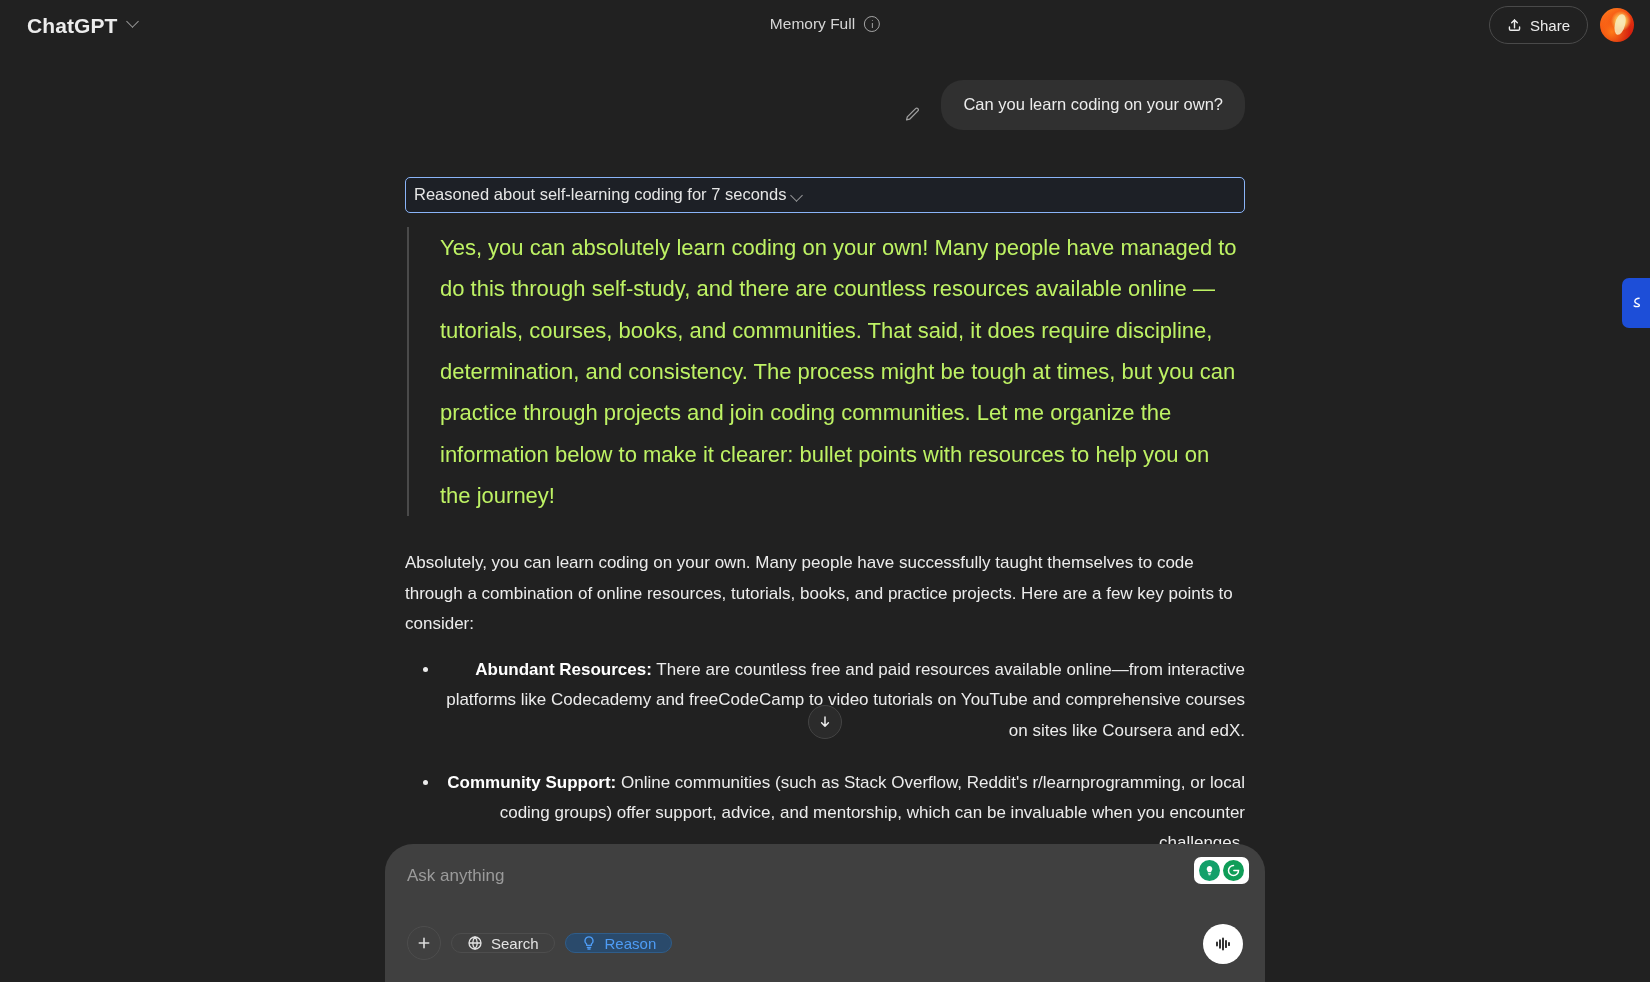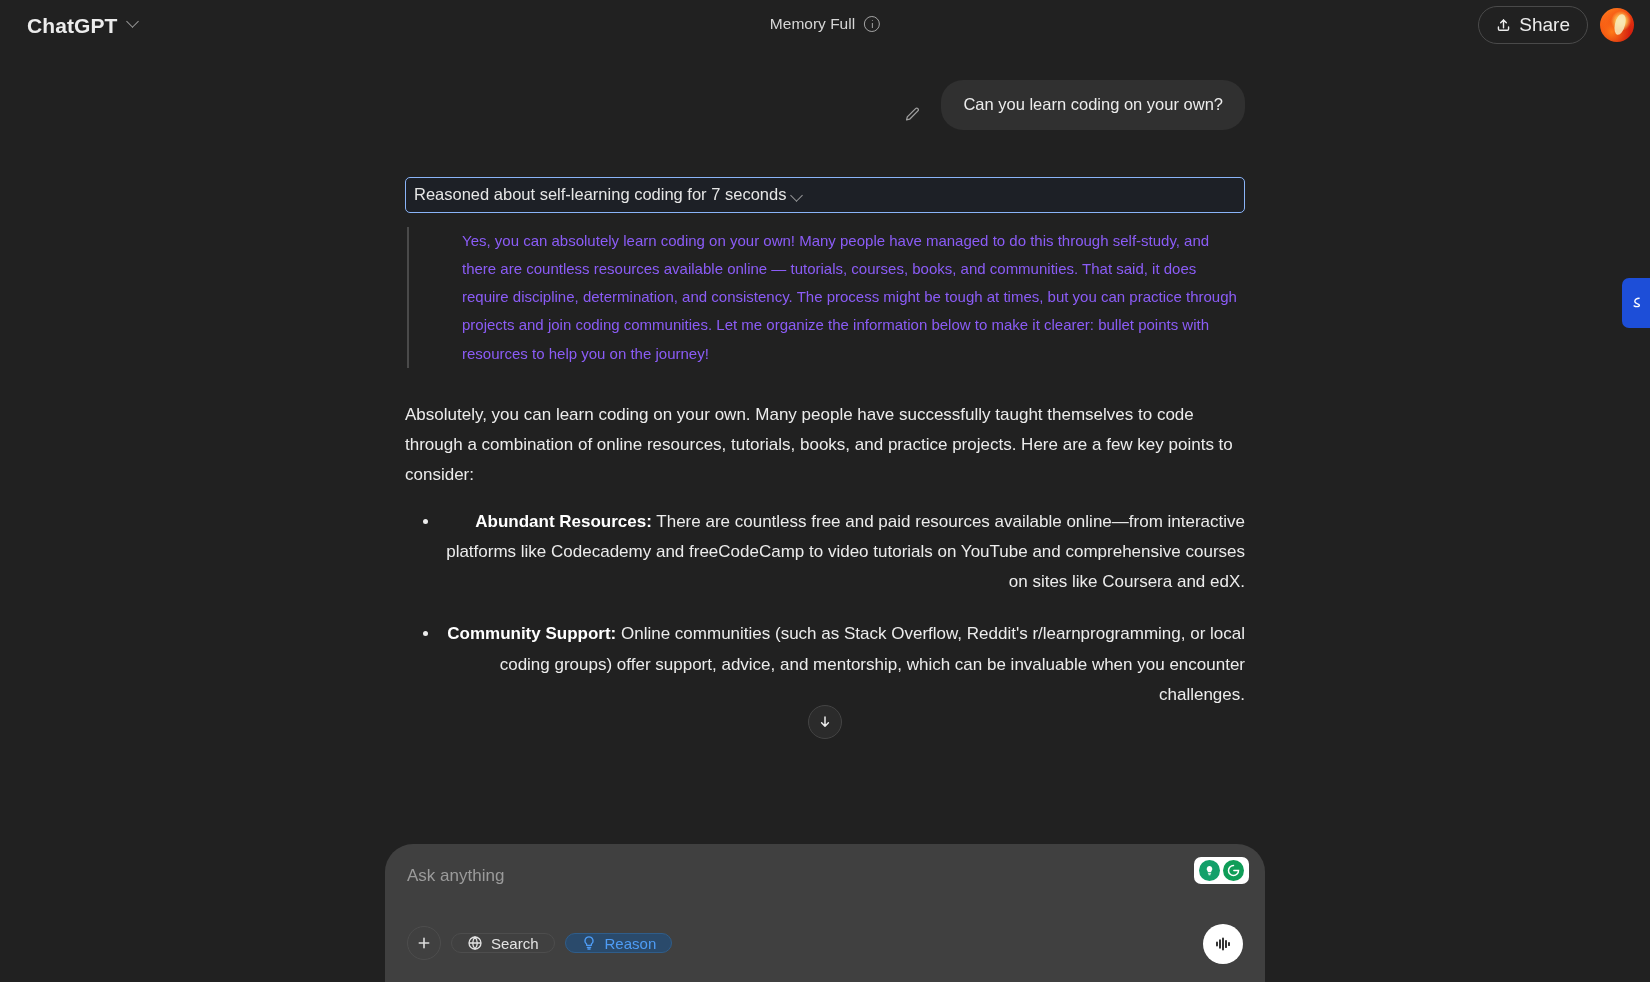--- a/index.html
+++ b/index.html
@@ -111,21 +111,21 @@
   .share-btn {
     display: flex;
     align-items: center;
     gap: 8px;
     height: 38px;
     padding: 0 17px;
     border: 1px solid #4a4a4a;
     border-radius: 19px;
     background: transparent;
     color: #ececec;
-    font-size: 19px;
+    font-size: 15px;
     font-family: "Liberation Sans", sans-serif;
     cursor: pointer;
   }
   .share-icon { width: 15px; height: 16px; display: block; }
   .avatar {
     width: 34px; height: 34px;
     border-radius: 50%;
     background:
       radial-gradient(circle at 62% 38%, #ffe9a8 0%, #ffd15c 14%, rgba(255,209,92,0) 34%),
       radial-gradient(circle at 35% 70%, #ff7a18 0%, rgba(255,122,24,0) 55%),
@@ -205,24 +205,23 @@
   }
   .reason-head .chev { margin-left: 4px; transform: translateY(1px); }
 
   .reason-body {
     margin-top: 14px;
     padding-left: 31px;
     border-left: 2px solid #4a4a4a;
     margin-left: 2px;
   }
   .reason-body p {
-    font-size: 15px;
+    font-size: 22px;
     line-height: 1.88;
-    color: #8b5cf6;
-    margin-left: 22px;
+    color: #bef264;
   }
 
   .answer {
     margin-top: 32px;
   }
   .answer p {
     font-size: 17px;
     line-height: 1.78;
     color: #ececec;
   }

